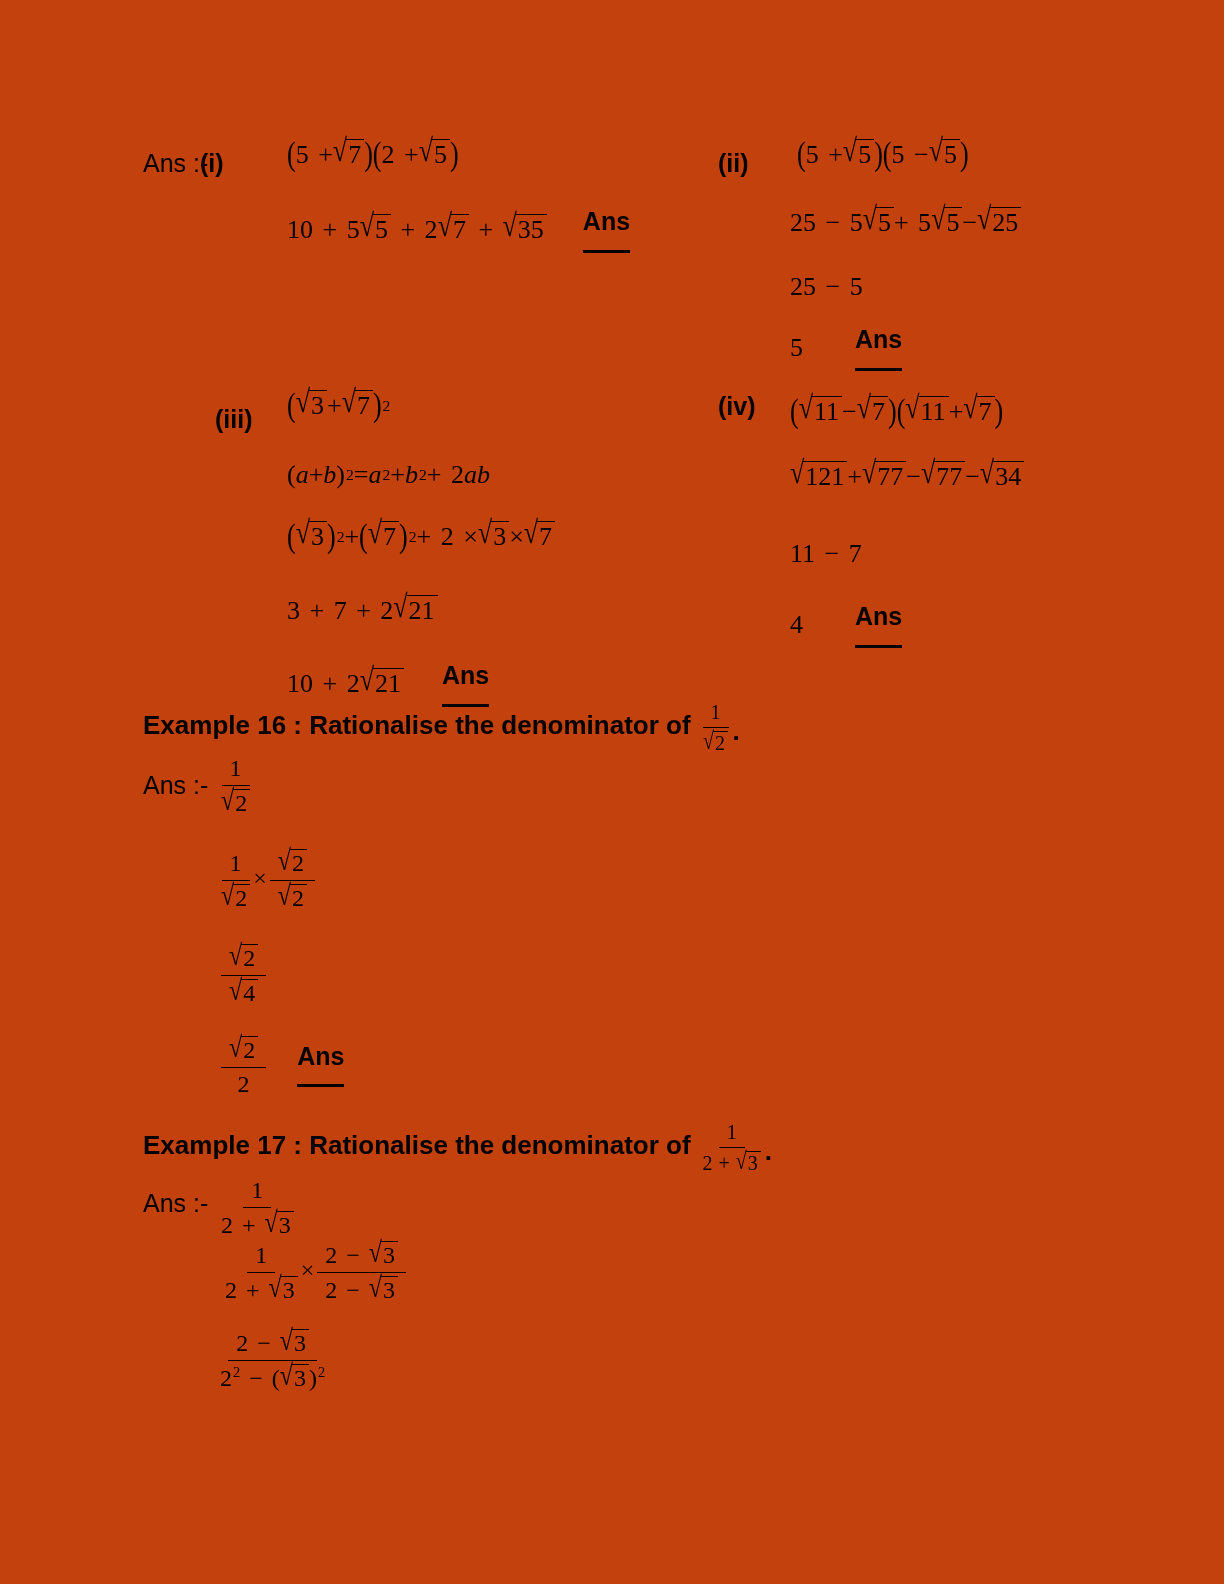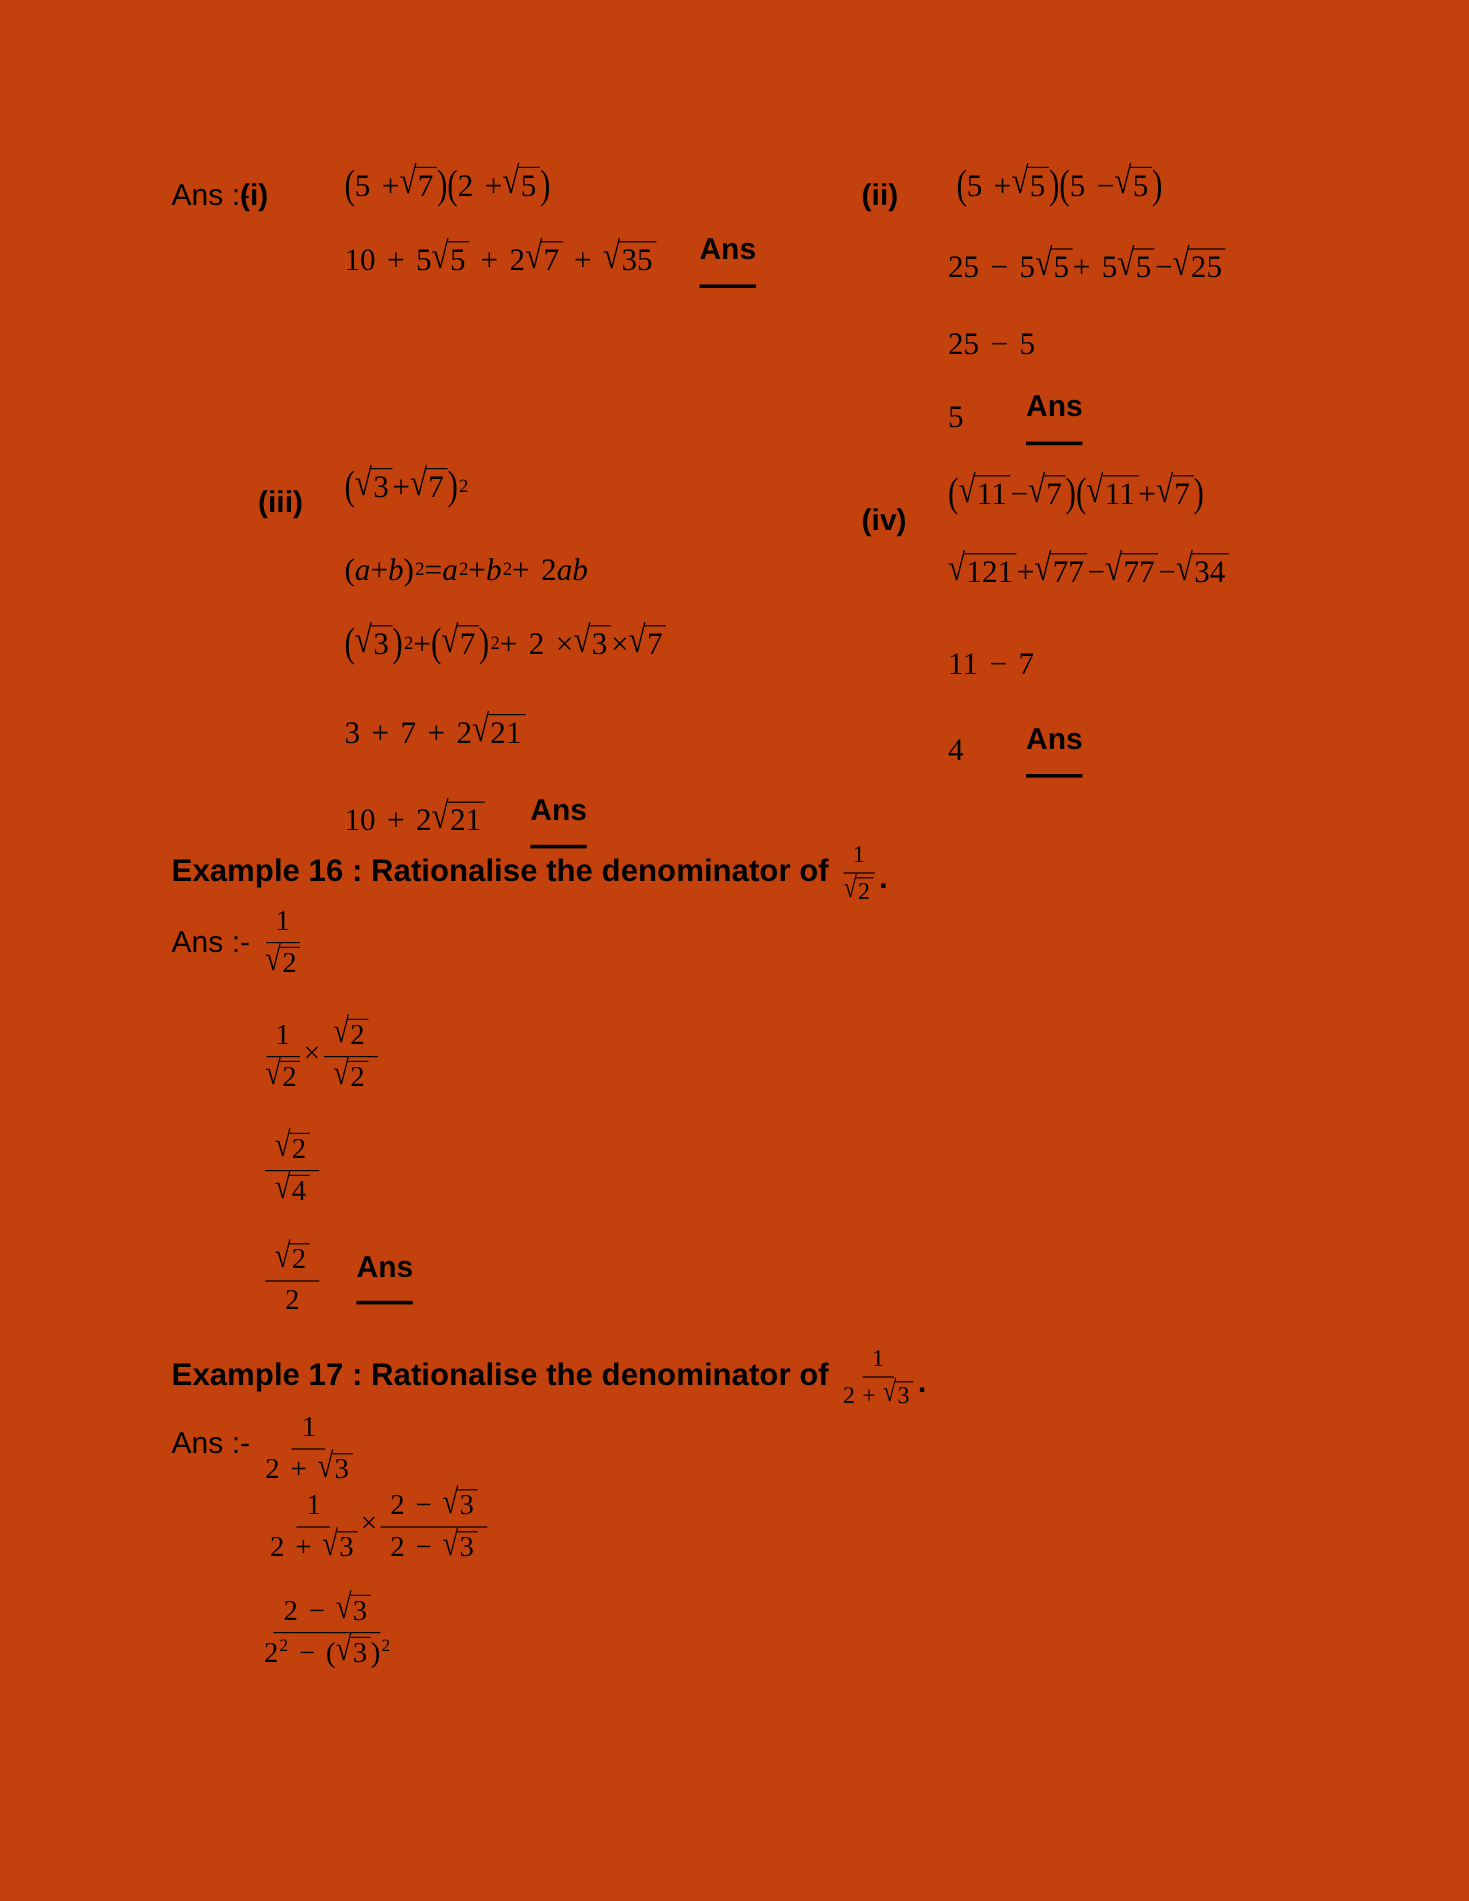--- a/index.html
+++ b/index.html
@@ -29,21 +29,21 @@
   .g{display:inline-block;transform:scaleY(1.32);transform-origin:50% 58%;}
 </style>
 </head>
 <body>
 
 <div class="page" style="background: #c2410c; color: rgb(0, 0, 0);">
 
   <div class="lbl" style="left:143px;top:148px">Ans :-</div>
   <div class="lbl b" style="left:200px;top:148px">(i)</div>
   <div class="math" style="left:287px;top:139px"><span class="g">(</span>5 + <span class="rt"><span class="rs">√</span><span class="rb">7</span></span><span class="g">)</span><span class="g">(</span>2 + <span class="rt"><span class="rs">√</span><span class="rb">5</span></span><span class="g">)</span></div>
-  <div class="math" style="left:287px;top:194px">
+  <div class="math" style="left:287px;top:207px">
     <span>10 + 5<span class="rt"><span class="rs">√</span><span class="rb">5</span></span> + 2<span class="rt"><span class="rs">√</span><span class="rb">7</span></span> + <span class="rt"><span class="rs">√</span><span class="rb">35</span></span></span>
     <span class="ansu" style="margin-left:36px">Ans</span>
   </div>
 
   <div class="lbl b" style="left:718px;top:148px">(ii)</div>
   <div class="math" style="left:797px;top:139px"><span class="g">(</span>5 + <span class="rt"><span class="rs">√</span><span class="rb">5</span></span><span class="g">)</span><span class="g">(</span>5 − <span class="rt"><span class="rs">√</span><span class="rb">5</span></span><span class="g">)</span></div>
   <div class="math" style="left:790px;top:207px">25 − 5<span class="rt"><span class="rs">√</span><span class="rb">5</span></span> + 5<span class="rt"><span class="rs">√</span><span class="rb">5</span></span> − <span class="rt"><span class="rs">√</span><span class="rb">25</span></span></div>
   <div class="math" style="left:790px;top:271px">25 − 5</div>
   <div class="math" style="left:790px;top:325px">
     <span>5</span>
@@ -53,21 +53,21 @@
   <div class="lbl b" style="left:215px;top:404px">(iii)</div>
   <div class="math" style="left:287px;top:390px"><span class="g">(</span><span class="rt"><span class="rs">√</span><span class="rb">3</span></span> + <span class="rt"><span class="rs">√</span><span class="rb">7</span></span><span class="g">)</span><sup>2</sup></div>
   <div class="math" style="left:287px;top:459px">(<i>a</i> + <i>b</i>)<sup>2</sup> = <i>a</i><sup>2</sup> + <i>b</i><sup>2</sup> + 2<i>ab</i></div>
   <div class="math" style="left:287px;top:521px"><span class="g">(</span><span class="rt"><span class="rs">√</span><span class="rb">3</span></span><span class="g">)</span><sup>2</sup> + <span class="g">(</span><span class="rt"><span class="rs">√</span><span class="rb">7</span></span><span class="g">)</span><sup>2</sup> + 2 × <span class="rt"><span class="rs">√</span><span class="rb">3</span></span> × <span class="rt"><span class="rs">√</span><span class="rb">7</span></span></div>
   <div class="math" style="left:287px;top:595px">3 + 7 + 2<span class="rt"><span class="rs">√</span><span class="rb">21</span></span></div>
   <div class="math" style="left:287px;top:661px">
     <span>10 + 2<span class="rt"><span class="rs">√</span><span class="rb">21</span></span></span>
     <span class="ansu" style="margin-left:38px">Ans</span>
   </div>
 
-  <div class="lbl b" style="left:718px;top:419px">(iv)</div>
+  <div class="lbl b" style="left:718px;top:391px">(iv)</div>
   <div class="math" style="left:790px;top:396px"><span class="g">(</span><span class="rt"><span class="rs">√</span><span class="rb">11</span></span> − <span class="rt"><span class="rs">√</span><span class="rb">7</span></span><span class="g">)</span><span class="g">(</span><span class="rt"><span class="rs">√</span><span class="rb">11</span></span> + <span class="rt"><span class="rs">√</span><span class="rb">7</span></span><span class="g">)</span></div>
   <div class="math" style="left:790px;top:461px"><span class="rt"><span class="rs">√</span><span class="rb">121</span></span> + <span class="rt"><span class="rs">√</span><span class="rb">77</span></span> − <span class="rt"><span class="rs">√</span><span class="rb">77</span></span> − <span class="rt"><span class="rs">√</span><span class="rb">34</span></span></div>
   <div class="math" style="left:790px;top:538px">11 − 7</div>
   <div class="math" style="left:790px;top:602px">
     <span>4</span>
     <span class="ansu" style="margin-left:52px">Ans</span>
   </div>
 
   <div class="heading" style="left:143px;top:698px">
     <span>Example 16 : Rationalise the denominator of</span>

